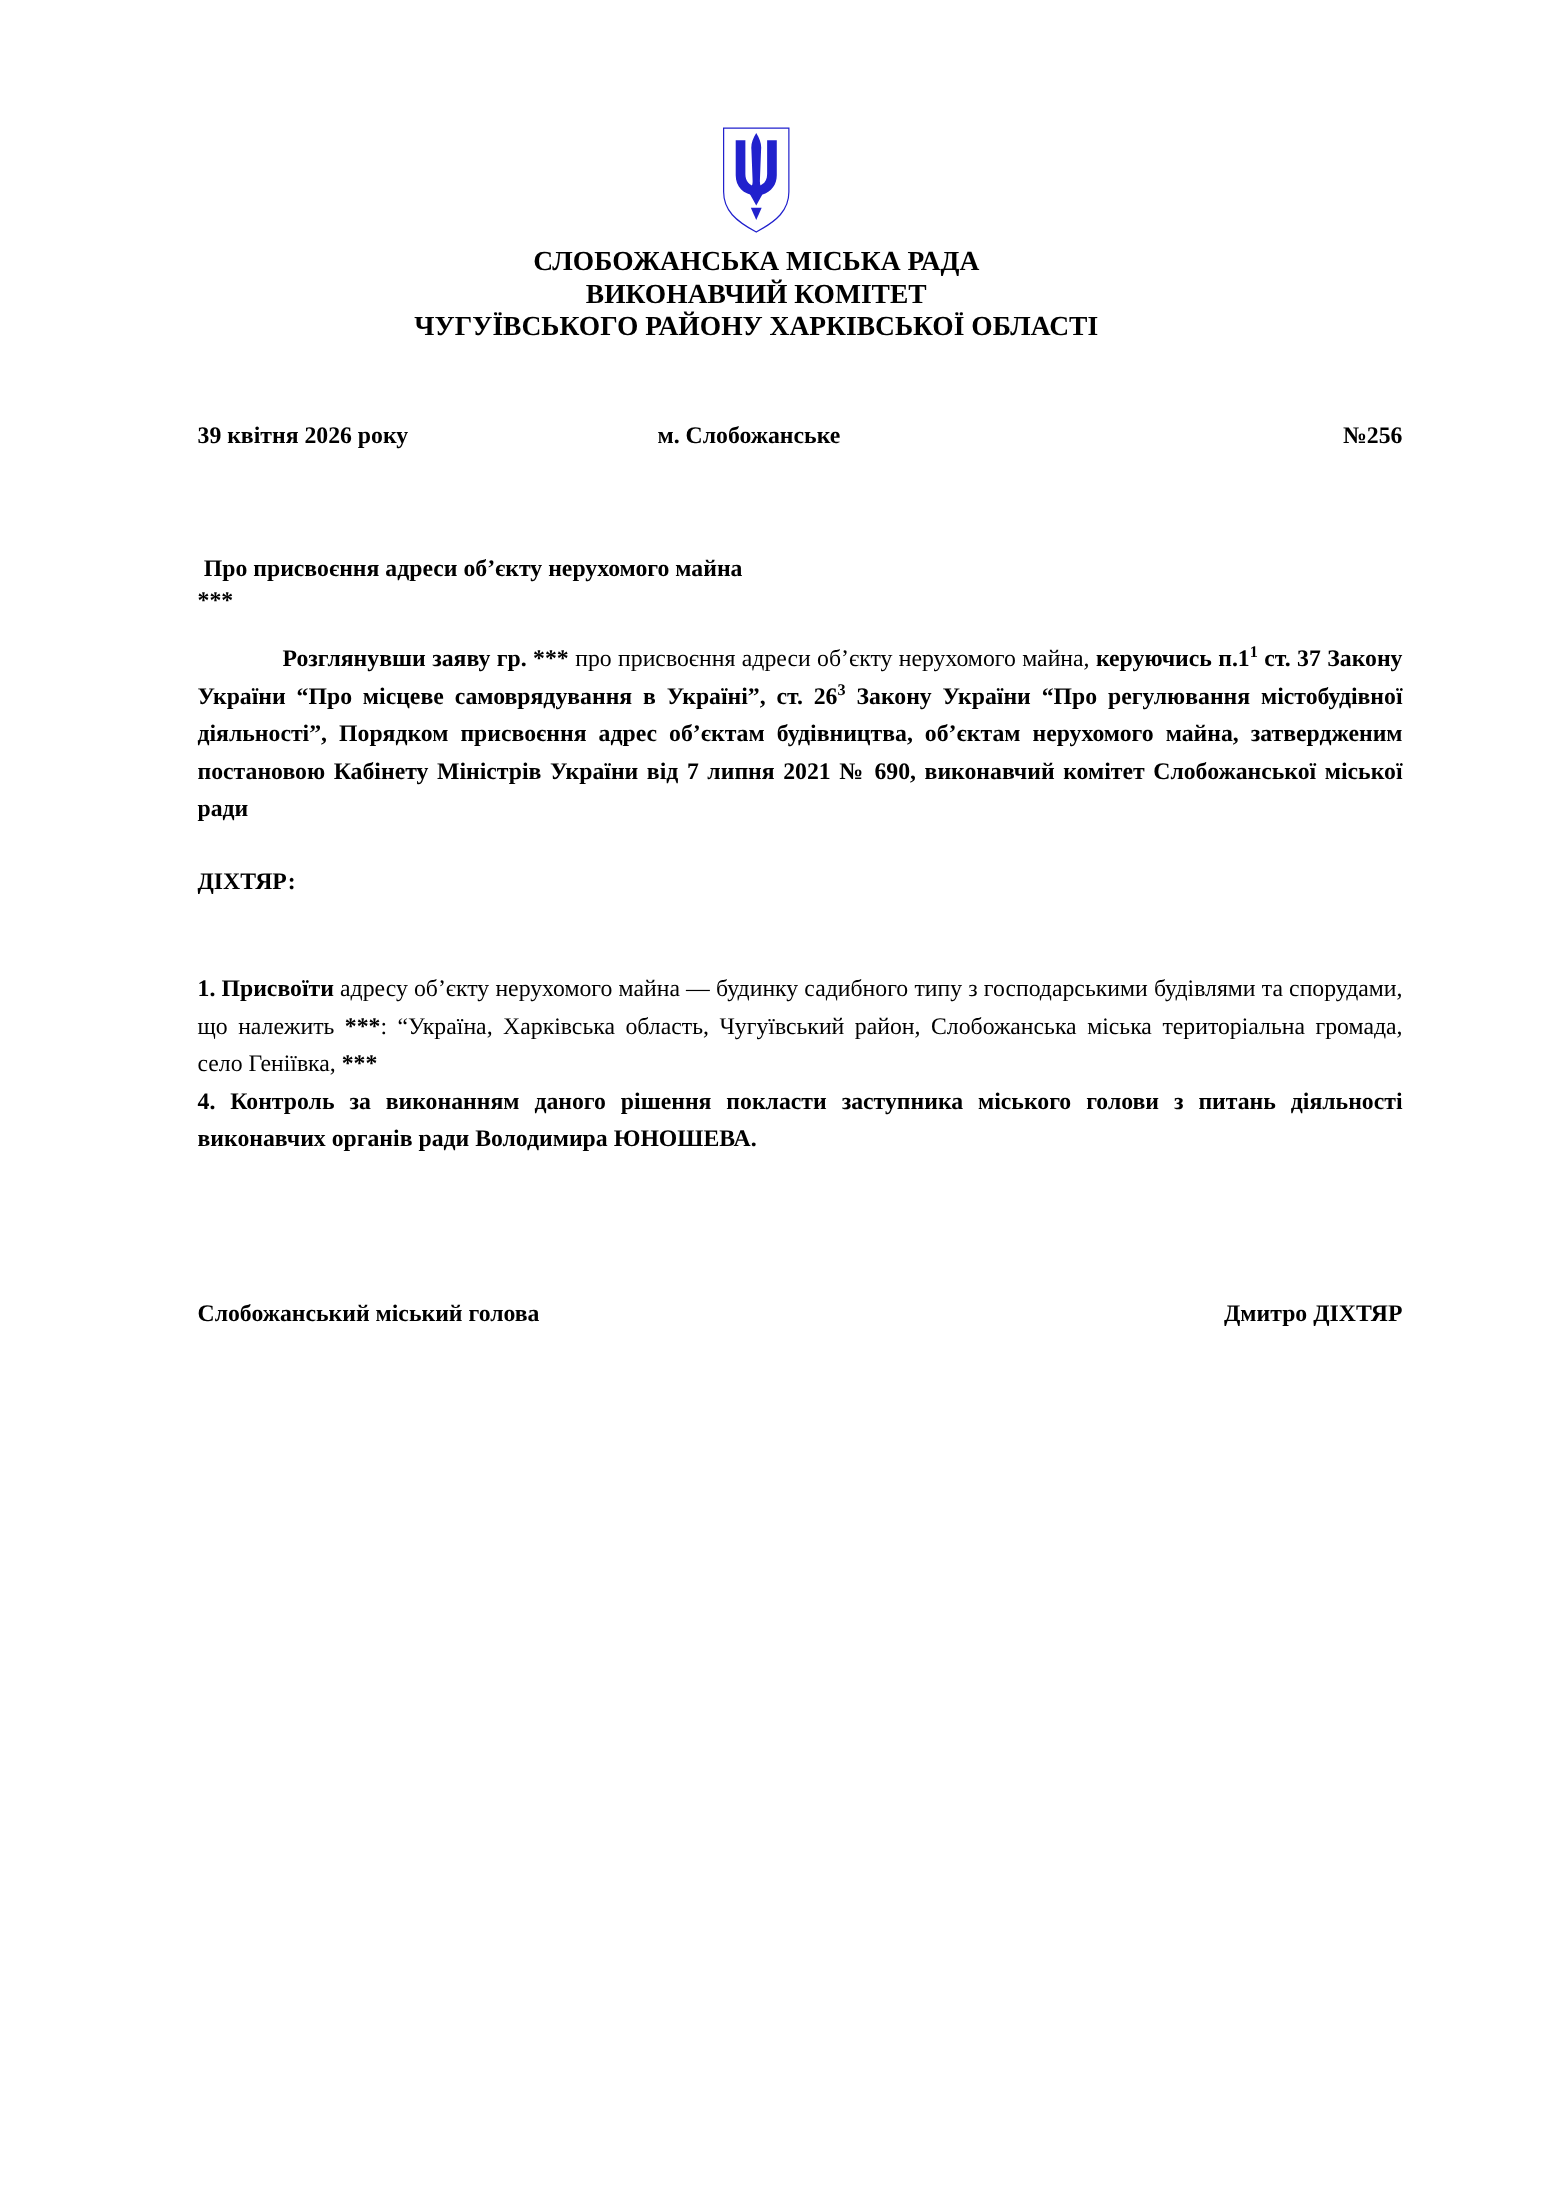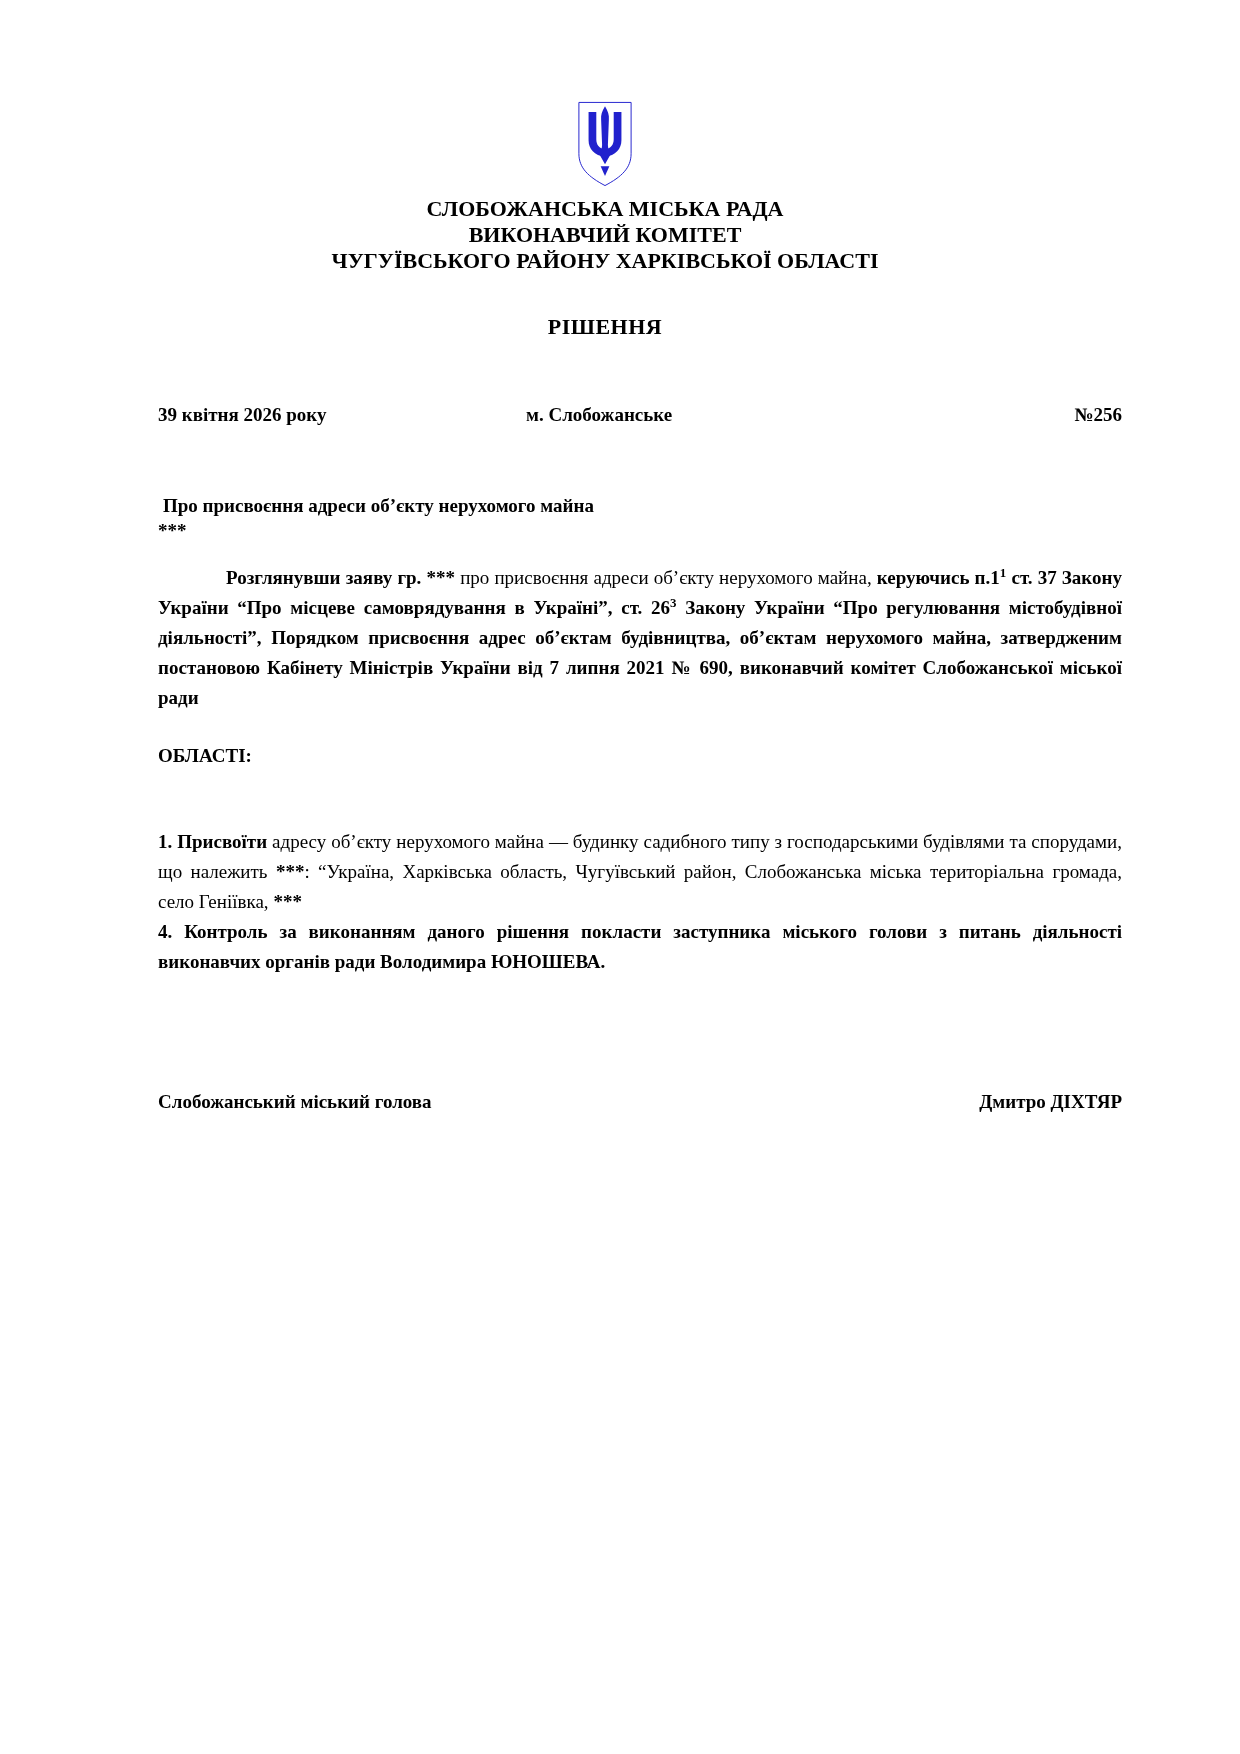--- a/index.html
+++ b/index.html
@@ -15,21 +15,21 @@
     overflow: hidden;
   }
   .center-band { text-align: center; padding-right: 70px; }
   .emblem-svg { width: 58px; height: 88px; display: block; margin: 0 auto; }
   .org-header { margin-top: 8px; font-weight: bold; font-size: 22px; line-height: 26px; }
   .doc-type { margin-top: 40px; font-weight: bold; font-size: 22px; letter-spacing: 0.5px; }
   .meta-row { margin-top: 64px; position: relative; height: 26px; font-weight: bold; font-size: 19px; }
   .meta-date { position: absolute; left: 0; top: 0; }
   .meta-place { position: absolute; left: 368px; top: 0; }
   .meta-number { position: absolute; right: 0; top: 0; }
-  .subject { margin-top: 64px; font-weight: bold; font-size: 19px; line-height: 24px; }
+  .subject { margin-top: 80px; font-weight: bold; font-size: 19px; line-height: 24px; }
   .subject-title { padding-left: 5px; }
   .subject-redaction { margin-top: 1px; }
   .preamble {
     margin: 20px 0 0 0;
     font-size: 19px;
     line-height: 30px;
     text-align: justify;
     text-indent: 68px;
   }
   .b { font-weight: bold; }
@@ -61,36 +61,35 @@
       </g>
     </svg>
   </div>
 
   <div class="org-header center-band">
     <div>СЛОБОЖАНСЬКА МІСЬКА  РАДА</div>
     <div>ВИКОНАВЧИЙ КОМІТЕТ</div>
     <div>ЧУГУЇВСЬКОГО РАЙОНУ ХАРКІВСЬКОЇ  ОБЛАСТІ</div>
   </div>
 
-  <div class="doc-type center-band">РІШЕННЯ</div>
 
   <div class="meta-row">
     <span class="meta-date">39 квітня  2026 року</span>
     <span class="meta-place">м. Слобожанське</span>
     <span class="meta-number">№256</span>
   </div>
 
   <div class="subject">
     <div class="subject-title">Про присвоєння адреси об’єкту нерухомого майна</div>
     <div class="subject-redaction">***</div>
   </div>
 
   <p class="preamble"><span class="b">Розглянувши заяву гр. *** </span><span>про присвоєння адреси об’єкту нерухомого майна, </span><span class="b">керуючись п.1</span><sup class="fnote b">1</sup><span class="b"> ст. 37 Закону України “Про місцеве самоврядування в Україні”, ст. 26</span><sup class="fnote b">3</sup><span class="b"> Закону України “Про регулювання містобудівної діяльності”, Порядком присвоєння адрес об’єктам будівництва, об’єктам нерухомого майна, затвердженим постановою Кабінету Міністрів України від 7 липня 2021 № 690, виконавчий комітет Слобожанської міської ради</span></p>
 
-  <p class="resolved">ОБЛАСТІ:</p>
+  <p class="resolved">ДІХТЯР:</p>
 
   <div class="items">
     <p class="item"><span class="b">1. Присвоїти</span><span> адресу об’єкту нерухомого майна — будинку садибного типу з господарськими будівлями та спорудами, що належить </span><span class="b">***</span><span>: “Україна, Харківська область, Чугуївський район, Слобожанська міська територіальна громада, село Геніївка, </span><span class="b">***</span></p>
     <p class="item b">4. Контроль за виконанням даного рішення покласти заступника міського голови з питань діяльності виконавчих органів ради Володимира ЮНОШЕВА.</p>
   </div>
 
   <div class="sig-row">
     <span>Слобожанський міський голова</span>
     <span>Дмитро ДІХТЯР</span>
   </div>

